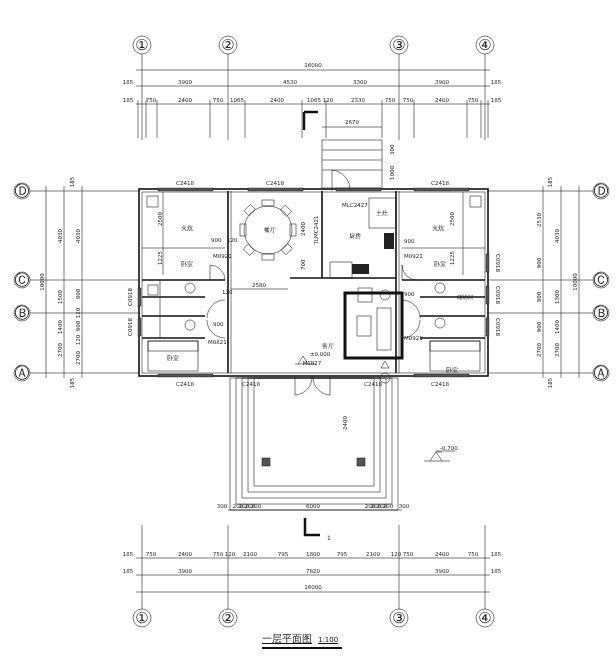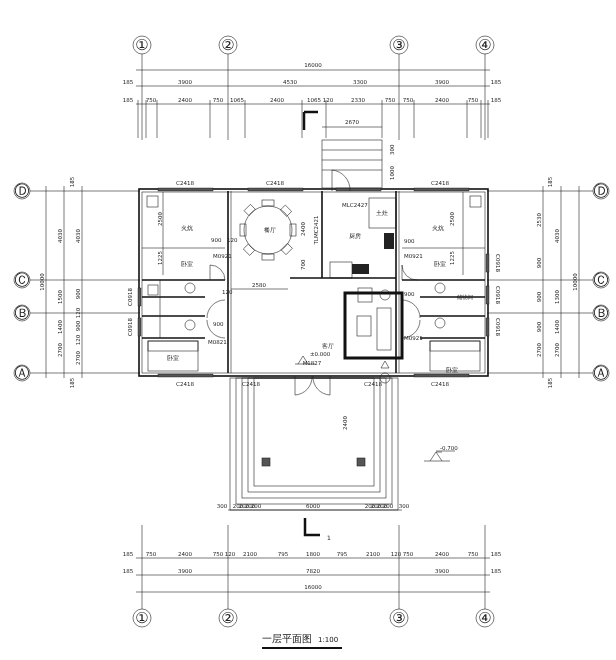--- a/index.html
+++ b/index.html
@@ -6,21 +6,21 @@
   body{width:616px;height:660px;overflow:hidden;font-family:"DejaVu Sans",sans-serif;}
   #plan{position:absolute;left:0;top:0;width:616px;height:660px;}
   svg text{font-family:"DejaVu Sans",sans-serif;fill:#222;}
   .dim{font-size:5.5px;}
   .lbl{font-size:6px;}
   .axis{font-size:15px;font-family:"DejaVu Serif",serif;}
   .wall{fill:none;stroke:#111;stroke-width:1.6;}
   .thin{fill:none;stroke:#222;stroke-width:0.6;}
   .dl{stroke:#222;stroke-width:0.6;}
   .win{fill:#555;stroke:#111;stroke-width:0.4;}
-  #title{position:absolute;left:262px;top:632px;font-size:10px;color:#111;}
+  #title{position:absolute;left:262px;top:632px;font-size:10px;color:#111;text-decoration:underline;}
   #title .scale{font-size:7px;margin-left:6px;}
   #title .ul{position:absolute;left:0;top:15px;width:80px;height:2px;background:#111;}
 </style>
 </head>
 <body>
 
 <svg id="plan" viewBox="0 0 616 660" xmlns="http://www.w3.org/2000/svg">
 
   <g>
     <g>

